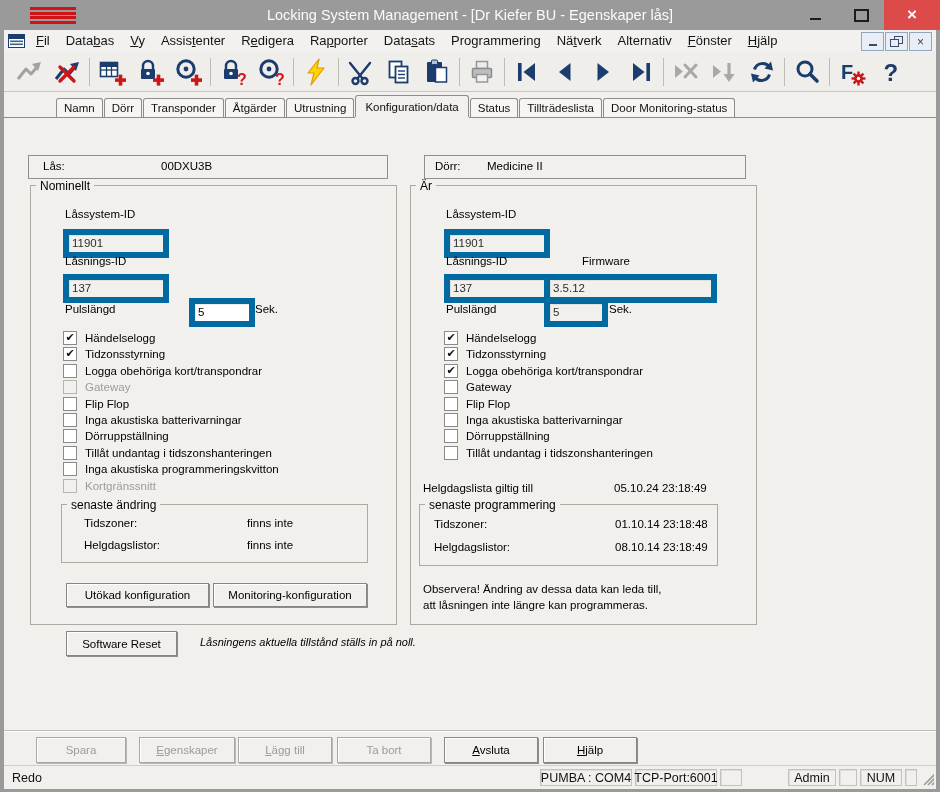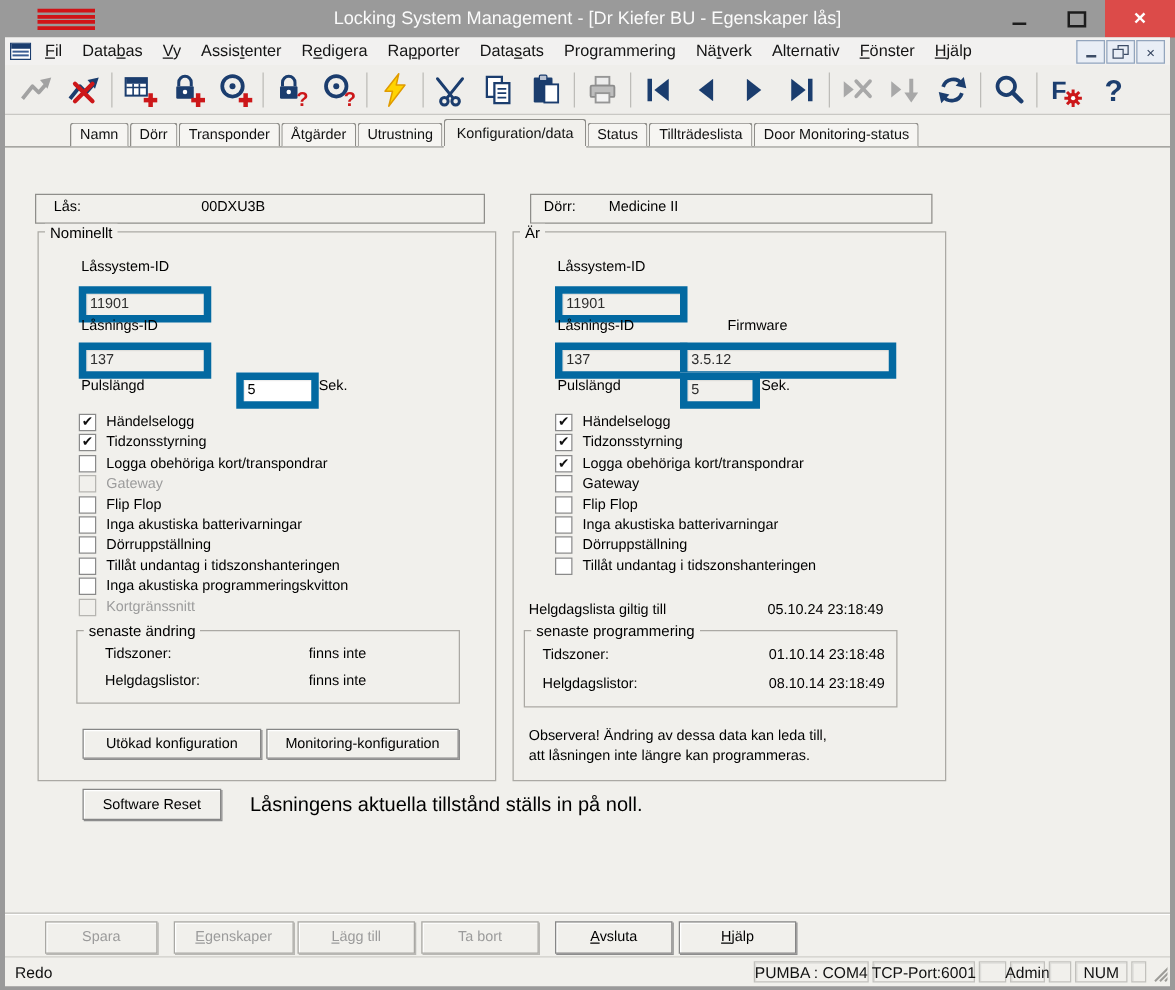--- a/index.html
+++ b/index.html
@@ -442,21 +442,21 @@
         <span class="lbl" style="left:195px;top:13px;">01.10.14 23:18:48</span>
         <span class="lbl" style="left:14px;top:36px;">Helgdagslistor:</span>
         <span class="lbl" style="left:195px;top:36px;">08.10.14 23:18:49</span>
       </div>
 
       <span class="lbl" style="left:12px;top:397px;">Observera! Ändring av dessa data kan leda till,</span>
       <span class="lbl" style="left:12px;top:413px;">att låsningen inte längre kan programmeras.</span>
     </div>
 
     <div class="btn" style="left:62px;top:538px;width:109px;height:23px;">Software Reset</div>
-    <span class="lbl" style="left:196px;top:543px;font-size:16px;">Låsningens aktuella tillstånd ställs in på noll.</span>
+    <span class="lbl" style="left:196px;top:543px;font-size:11px;font-style:italic;">Låsningens aktuella tillstånd ställs in på noll.</span>
 
     <div class="footer-divider"></div>
     <div class="btn dis" style="left:32px;top:644px;width:88px;height:24px;">
         <span><span>Spara</span><span class="u"></span><span></span></span>
       </div>
     <div class="btn dis" style="left:135px;top:644px;width:94px;height:24px;">
         <span><span></span><span class="u">E</span><span>genskaper</span></span>
       </div>
     <div class="btn dis" style="left:234px;top:644px;width:92px;height:24px;">
         <span><span></span><span class="u">L</span><span>ägg till</span></span>
@@ -470,21 +470,21 @@
     <div class="btn" style="left:539px;top:644px;width:92px;height:24px;">
         <span><span></span><span class="u">H</span><span>jälp</span></span>
       </div>
   </div>
 
   <div class="statusbar">
     <div class="status-ready">Redo</div>
     <div class="sfield" style="width:92px;">PUMBA : COM4</div>
     <div class="sfield" style="width:82px;">TCP-Port:6001</div>
     <div class="sfield" style="width:22px;"></div>
-    <div class="sfield" style="width:28px;">Admin</div>
+    <div class="sfield" style="width:48px;margin-left:43px;">Admin</div>
     <div class="sfield" style="width:18px;"></div>
     <div class="sfield" style="width:42px;">NUM</div>
     <div class="sfield" style="width:12px;"></div>
     <div class="grip">
       <svg width="14" height="17" viewBox="0 0 14 17">
           <g stroke="#9d9c98" stroke-width="1.6">
             <line x1="12" y1="16" x2="16" y2="12"></line>
             <line x1="8" y1="16" x2="16" y2="8"></line>
             <line x1="4" y1="16" x2="16" y2="4"></line>
           </g>

